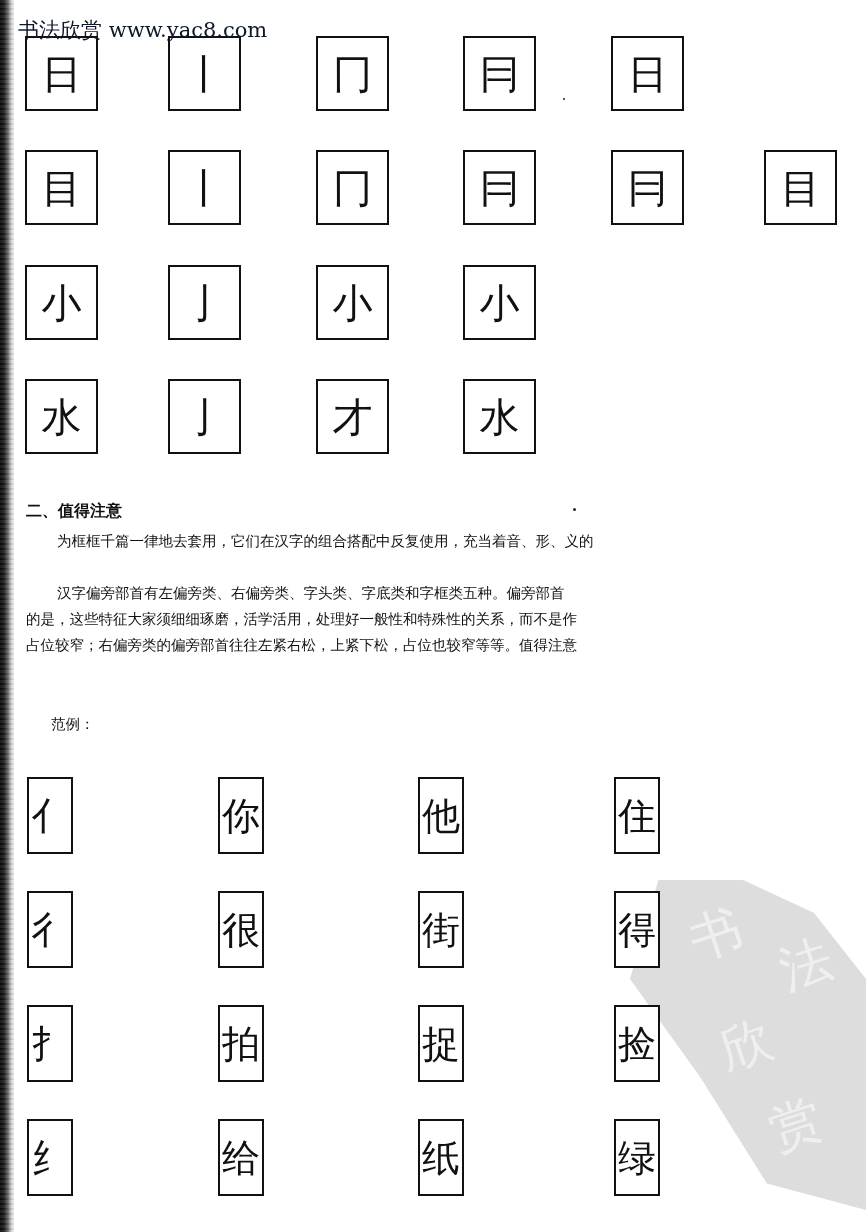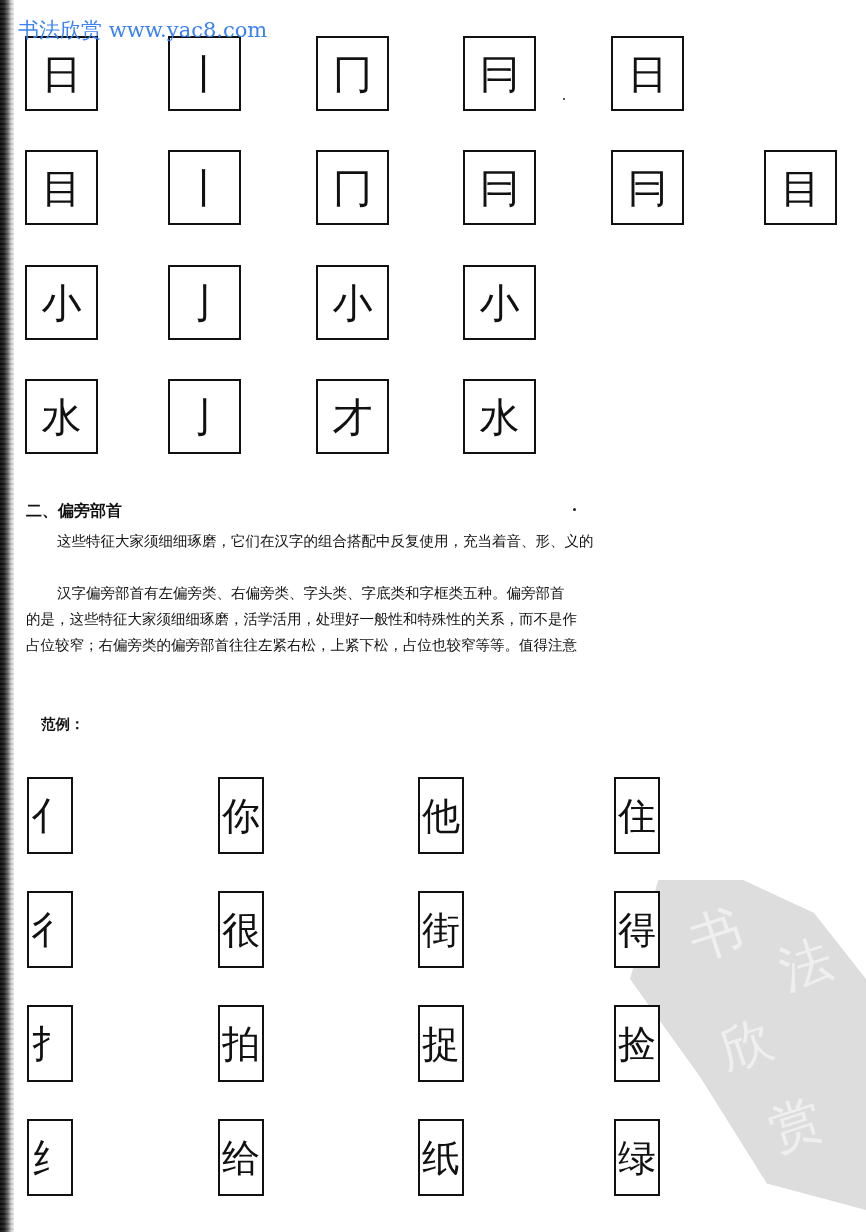--- a/index.html
+++ b/index.html
@@ -13,21 +13,21 @@
       position:absolute; left:0; top:0; width:14px; height:1232px;
       background:linear-gradient(to right,#0a0a0a 0,#1c1c1c 4px,#6a6a6a 8px,#c9c9c9 11px,#f3f3f3 14px);
     }
     .scan-edge::after {
       content:""; position:absolute; left:0; top:0; right:0; bottom:0;
       background:repeating-linear-gradient(to bottom, rgba(255,255,255,0.08) 0 3px, rgba(0,0,0,0.08) 3px 5px);
     }
     .watermark-url {
       position:absolute; left:18px; top:16px;
       font-family:"DejaVu Serif", serif;
-      font-size:21px; color:#3b82f6; letter-spacing:0px; white-space:nowrap;
+      font-size:21px; color:#0f172a; letter-spacing:0px; white-space:nowrap;
       z-index:5;
     }
     .box {
       position:absolute; border:2px solid #111; box-sizing:border-box;
       background:#fff; display:flex; align-items:center; justify-content:center;
       z-index:2;
     }
     .box.lg { width:73px; height:75px; }
     .box.sm { width:46px; height:77px; }
     .glyph {
@@ -40,22 +40,22 @@
       position:absolute; left:26px; top:501px;
       font-size:16px; font-weight:bold; white-space:nowrap;
     }
     .para {
       position:absolute; left:26px; width:664px;
       font-size:14.5px; line-height:26px; text-align:justify;
     }
     .para .ln { display:block; white-space:nowrap; }
     .para .ln.indent { padding-left:31px; }
     .example-label {
-      position:absolute; left:41px; top:715px;
-      font-size:14.5px; font-weight:bold;text-align:right;
+      position:absolute; left:51px; top:715px;
+      font-size:14.5px; font-weight:normal;text-align:right;
     }
     .stamp {
       position:absolute; left:630px; top:880px; width:236px; height:330px;
       background:#d2d2d2; opacity:0.75;
       clip-path:polygon(12% 0%,48% 0%,78% 10%,100% 30%,100% 100%,58% 92%,30% 60%,0% 30%);
       z-index:1;
     }
     .stamp-text {
       position:absolute; color:#f2f2f2; font-family:"DejaVu Serif", serif;
       font-size:52px; z-index:1; opacity:0.9; transform:rotate(-18deg);
@@ -135,24 +135,24 @@
       <span class="glyph">才</span>
     </div>
   <div class="box lg" style="left:463px;top:379px;">
       <span class="glyph">水</span>
     </div>
 </div>
 
 <span class="dot" style="left:573px;top:508px;"></span>
 <span class="dot" style="left:563px;top:98px;width:2px;height:2px;"></span>
 
-<div class="section-heading">二、偏旁部首</div>
+<div class="section-heading">二、值得注意</div>
 
 <div class="para" style="top:528px;">
-  <span class="ln indent">这些特征大家须细细琢磨，它们在汉字的组合搭配中反复使用，充当着音、形、义的</span>
+  <span class="ln indent">为框框千篇一律地去套用，它们在汉字的组合搭配中反复使用，充当着音、形、义的</span>
 </div>
 
 <div class="para" style="top:580px;">
   <span class="ln indent">汉字偏旁部首有左偏旁类、右偏旁类、字头类、字底类和字框类五种。偏旁部首</span>
   <span class="ln">的是，这些特征大家须细细琢磨，活学活用，处理好一般性和特殊性的关系，而不是作</span>
   <span class="ln">占位较窄；右偏旁类的偏旁部首往往左紧右松，上紧下松，占位也较窄等等。值得注意</span>
 </div>
 
 <div class="example-label">范例：</div>
 

